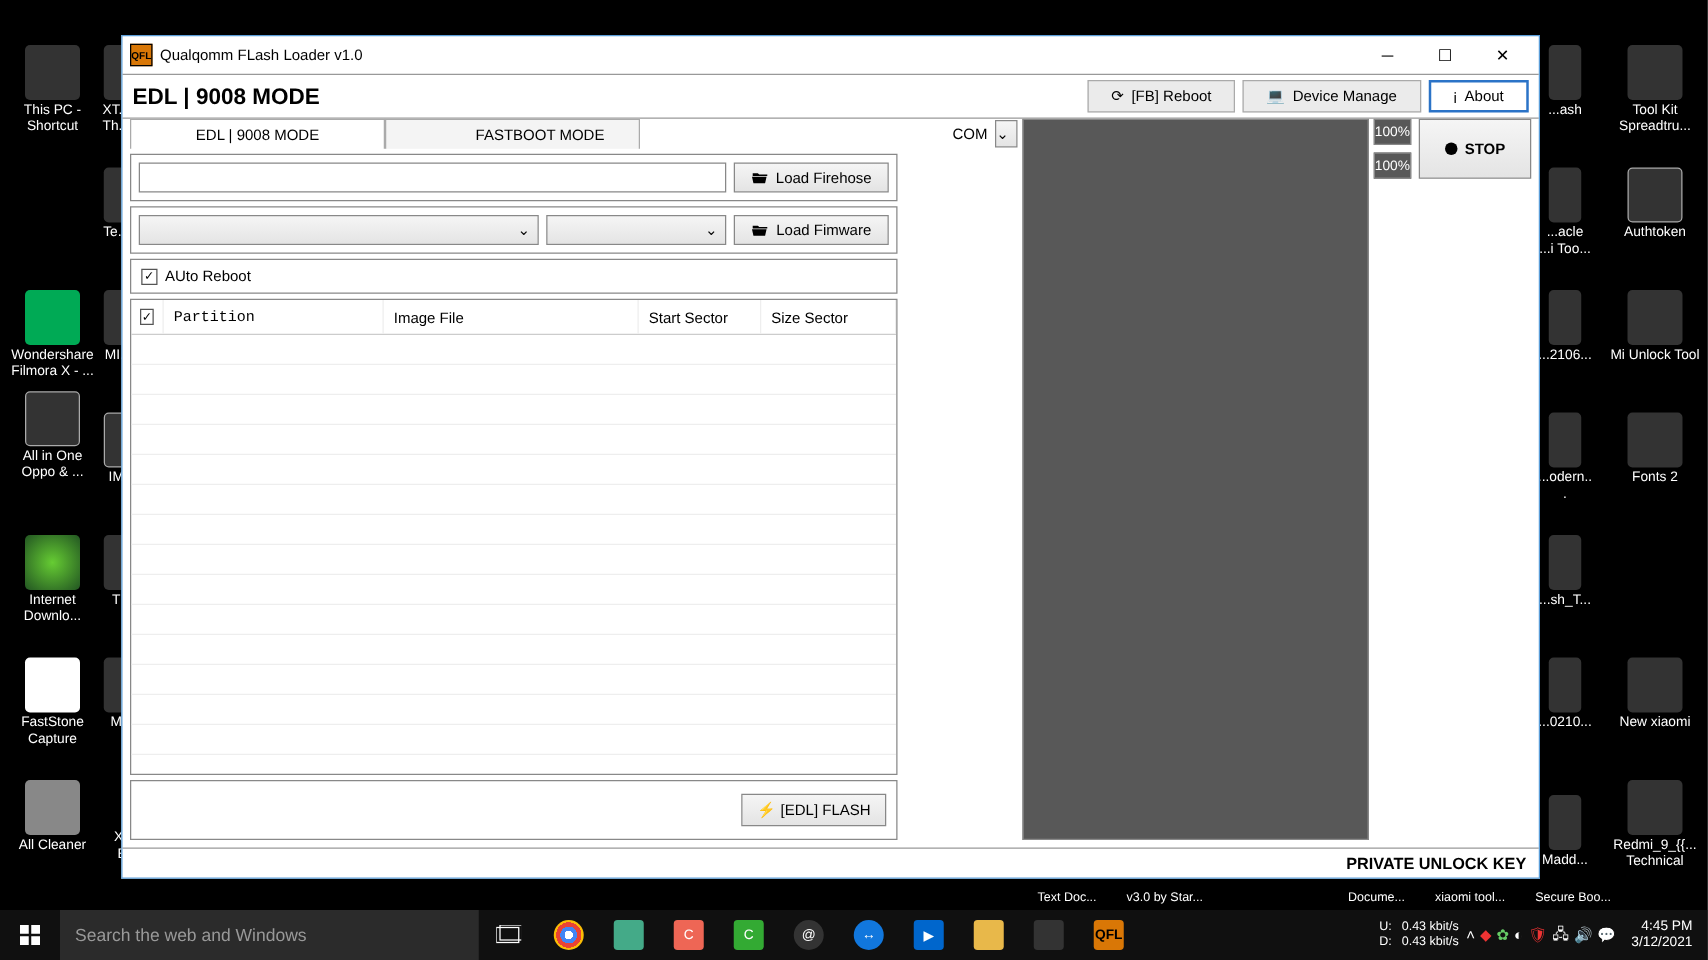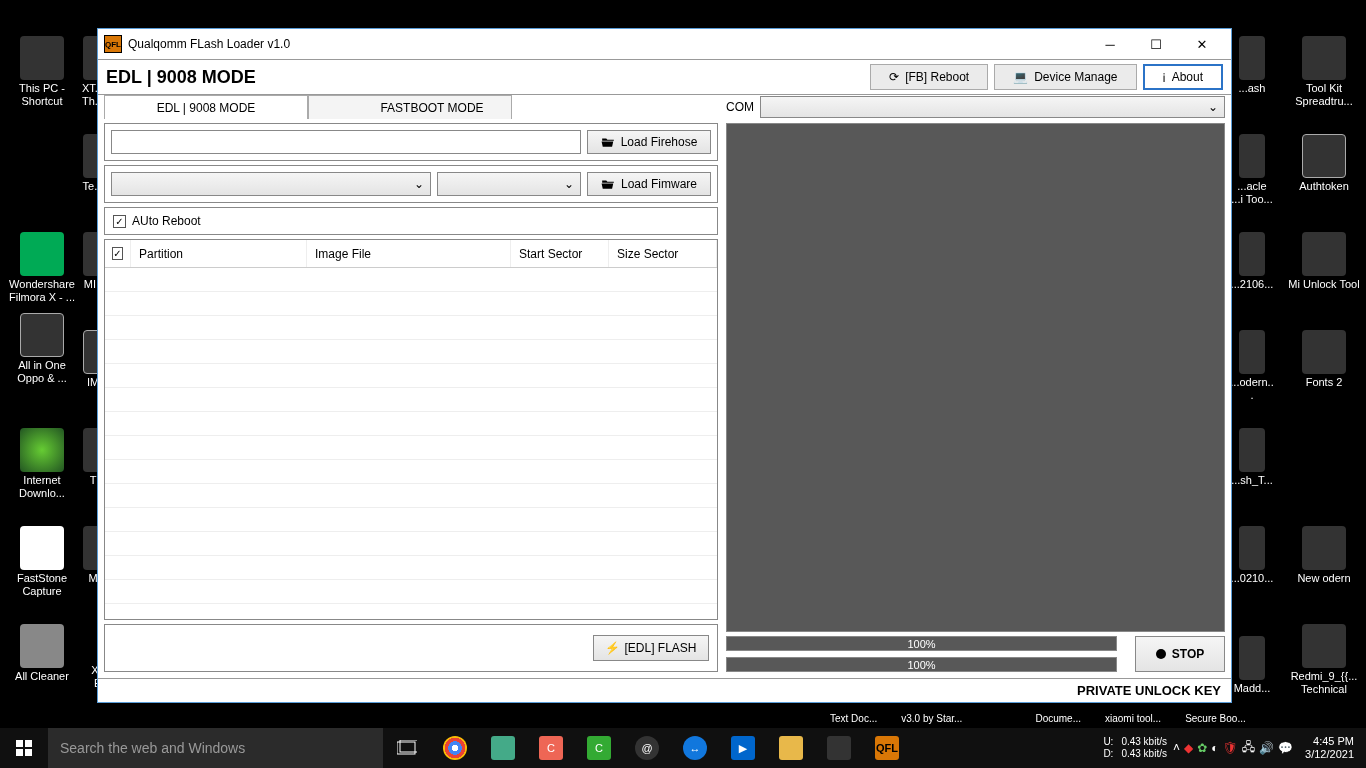--- a/index.html
+++ b/index.html
@@ -31,55 +31,55 @@
 .winbtn { width: 46px; height: 28px; display: flex; align-items: center; justify-content: center; font-size: 13px; }
 
 .header-row { height: 36px; border-top: 1px solid #999; border-bottom: 1px solid #999; display: flex; align-items: center; padding: 0 8px; gap: 6px; }
 .header-title { font-size: 18px; font-weight: bold; }
 .header-btns { margin-left: auto; display: flex; gap: 6px; }
 .hbtn { height: 26px; padding: 0 18px; background: #ebebeb; border: 1px solid #aaa; font-size: 12px; display: flex; align-items: center; gap: 6px; cursor: pointer; }
 .hbtn.active { border: 2px solid #2b73c7; background: #fff; }
 
 .body { flex: 1; display: flex; gap: 8px; padding: 0 6px 6px; overflow: hidden; }
 .left { width: 614px; display: flex; flex-direction: column; gap: 4px; }
-.right { flex: 1; display: flex; flex-direction: column; gap: 4px; }
+.right { flex: 1; display: flex; flex-direction: row; gap: 4px; margin-left: 36px; }
 
 .tabs { display: flex; }
 .tab { width: 204px; height: 24px; display: flex; align-items: center; justify-content: center; font-size: 12px; border: 1px solid #aaa; border-bottom: none; background: #fff; cursor: pointer; }
 .tab.inactive { background: #f4f4f4; padding-left: 44px; }
 
 .panel { border: 1px solid #888; padding: 6px; background: #fff; }
 .row { display: flex; gap: 6px; align-items: center; }
 .txt { flex: 1; height: 24px; border: 1px solid #888; background: #fff; padding: 0 4px; font-size: 12px; }
 .dd { flex: 1; height: 24px; border: 1px solid #888; background: linear-gradient(#f5f5f5,#e4e4e4); display: flex; align-items: center; justify-content: flex-end; padding-right: 6px; font-size: 11px; cursor: pointer; }
 .btn { width: 124px; height: 24px; background: linear-gradient(#f5f5f5,#e4e4e4); border: 1px solid #888; font-size: 12px; display: flex; align-items: center; justify-content: center; gap: 6px; cursor: pointer; }
 .btn.wide { width: 124px; }
 
 .chk-panel { border: 1px solid #888; padding: 6px 8px; font-size: 12px; display: flex; align-items: center; gap: 6px; }
 .chk { width: 13px; height: 13px; border: 1px solid #555; display: flex; align-items: center; justify-content: center; font-size: 10px; cursor: pointer; color: #000; }
 
 .table { border: 1px solid #888; flex: 1; display: flex; flex-direction: column; overflow: hidden; }
 .thead { display: flex; height: 28px; border-bottom: 1px solid #ccc; font-size: 12px; align-items: center; }
 .th { padding: 0 8px; border-right: 1px solid #eee; height: 100%; display: flex; align-items: center; }
 .th.ck { width: 26px; justify-content: center; }
-.th.p { width: 176px; }
+.th.p { width: 176px; font-family: Liberation Mono, monospace; }
 .th.i { width: 204px; }
 .th.s { width: 98px; }
 .th.z { flex: 1; }
 .tbody { flex: 1; overflow: auto; }
 .trow { height: 24px; border-bottom: 1px solid #eee; }
 
 .flash-panel { border: 1px solid #888; padding: 8px; display: flex; justify-content: flex-end; height: 48px; align-items: center; }
 .flashbtn { width: 116px; height: 26px; background: linear-gradient(#f5f5f5,#e4e4e4); border: 1px solid #888; font-size: 12px; display: flex; align-items: center; justify-content: center; gap: 4px; cursor: pointer; }
 
 .com-row { display: flex; align-items: center; gap: 6px; height: 24px; font-size: 12px; }
 .com-dd { flex: 1; height: 22px; border: 1px solid #888; background: linear-gradient(#f5f5f5,#e4e4e4); display: flex; align-items: center; justify-content: flex-end; padding-right: 6px; cursor: pointer; }
 .log { flex: 1; background: #585858; border: 1px solid #888; }
 
-.progress-row { display: flex; gap: 18px; height: 36px; }
+.progress-row { display: flex; gap: 6px; height: 48px; }
 .progress-col { flex: 1; display: flex; flex-direction: column; gap: 6px; }
 .pbar { flex: 1; background: #585858; color: #fff; font-size: 11px; display: flex; align-items: center; justify-content: center; border: 1px solid #888; }
 .stopbtn { width: 90px; border: 1px solid #888; background: linear-gradient(#f5f5f5,#e4e4e4); font-size: 12px; display: flex; align-items: center; justify-content: center; gap: 6px; font-weight: bold; cursor: pointer; }
 .stopdot { width: 10px; height: 10px; background: #000; border-radius: 50%; }
 
 .footer { height: 24px; border-top: 1px solid #999; display: flex; align-items: center; justify-content: flex-end; padding: 0 10px; font-size: 13px; font-weight: bold; }
 .caret::after { content: "⌄"; font-size: 12px; }
 .folder-ic { display: inline-flex; }
 .folder-ic svg { width: 14px; height: 12px; }
 
@@ -191,21 +191,21 @@
     <div class="dicon" style="left:1288px;top:232px">
         <div class="img di-rar"></div>
         <div class="label">Mi Unlock Tool</div>
       </div>
     <div class="dicon" style="left:1288px;top:330px">
         <div class="img di-fold"></div>
         <div class="label">Fonts 2</div>
       </div>
     <div class="dicon" style="left:1288px;top:526px">
         <div class="img di-fold"></div>
-        <div class="label">New odern</div>
+        <div class="label">New xiaomi</div>
       </div>
     <div class="dicon" style="left:1288px;top:624px">
         <div class="img di-fold"></div>
         <div class="label">Redmi_9_{{... Technical</div>
       </div>
   </div>
 
   <div class="window">
     <div class="titlebar">
       <div class="appicon">QFL</div>
@@ -407,16 +407,16 @@
         <div>4:45 PM</div>
         <div>3/12/2021</div>
       </div>
     </div>
   </div>
 </div>
 
 <div style="position:absolute;bottom:44px;left:830px;color:#fff;font-size:10px;display:flex;gap:24px">
   <span>Text Doc...</span>
   <span>v3.0 by Star...</span>
-  <span style="margin-left:49px">Docume...</span>
+  <span style="margin-left:92px">Docume...</span>
   <span>xiaomi tool...</span>
   <span>Secure Boo...</span>
 </div>
 
 </body></html>

